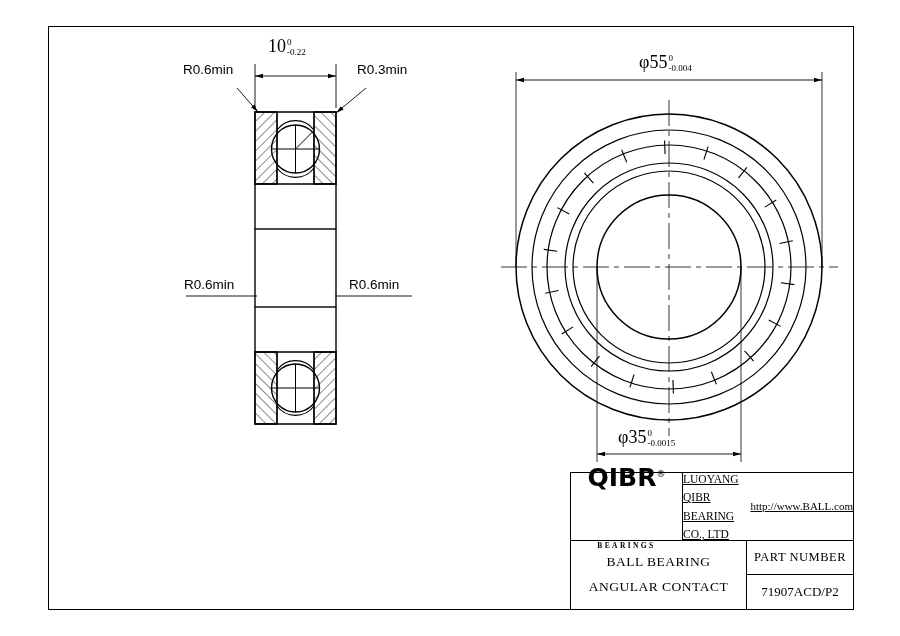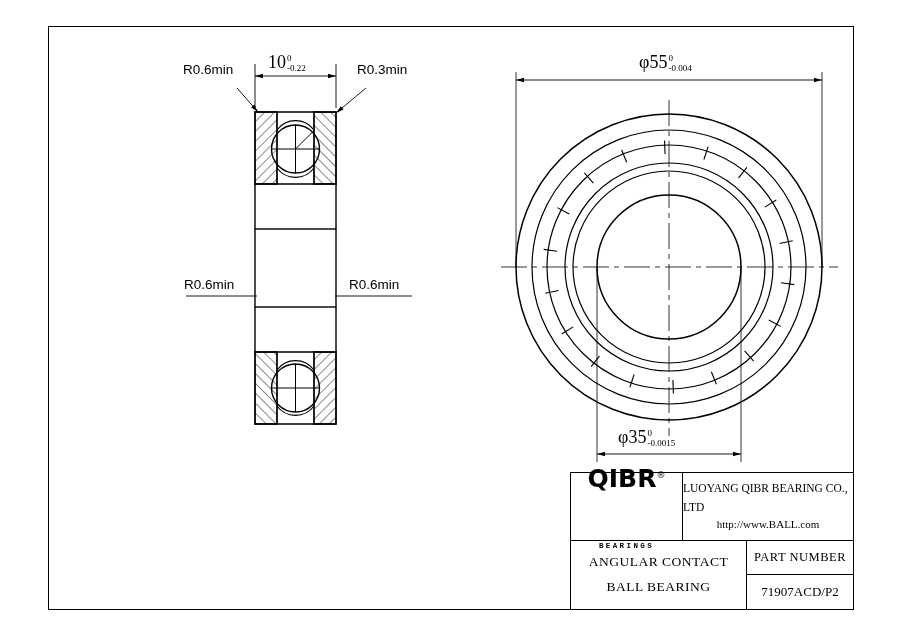--- a/index.html
+++ b/index.html
@@ -77,34 +77,34 @@
     line-height: 1;
     position: relative;
     display: inline-block;
   }
   .logo-reg {
     font-size: 9px;
     vertical-align: super;
     font-weight: normal;
   }
   .logo-sub {
-    font-family: Liberation Mono, monospace;
+    font-family: Liberation Serif, serif;
     font-size: 7.5px;
     letter-spacing: 2.4px;
     margin-top: 3px;
     font-weight: bold;
   }
   .tb-company {
     flex: 1;
     display: flex;
-    flex-direction: column;
     align-items: center;
     justify-content: center;
     font-size: 11.5px;
     line-height: 1.6;
+    text-decoration: underline;
   }
   .tb-company .line2 { font-size: 11px; }
   .tb-bottom {
     position: absolute;
     left: 0; top: 68px;
     width: 100%;
     height: 68px;
     display: flex;
   }
   .tb-desc {
@@ -293,21 +293,21 @@
       </g>
 
       <g>
         <line x1="597" y1="267" x2="597" y2="462" stroke="#000" stroke-width="0.8"></line>
         <line x1="741" y1="267" x2="741" y2="462" stroke="#000" stroke-width="0.8"></line>
         <line x1="597" y1="454" x2="741" y2="454" stroke="#000" stroke-width="0.9" marker-start="url(#arrR)" marker-end="url(#arrL)"></line>
       </g>
     </g>
   </svg>
 
-  <div class="dimtxt" style="left:268px; top:52px; font-size:18px;">
+  <div class="dimtxt" style="left:268px; top:36px; font-size:18px;">
     <span>10</span><span class="tol"><span>0</span><span>-0.22</span></span>
   </div>
 
   <div class="note" style="left:183px; top:62px;">R0.6min</div>
 
   <div class="note" style="left:357px; top:62px;">R0.3min</div>
 
   <div class="note" style="left:184px; top:277px;">R0.6min</div>
 
   <div class="note" style="left:349px; top:277px;">R0.6min</div>
@@ -326,22 +326,22 @@
         <div class="logo-main"><span>QIBR</span><span class="logo-reg">®</span></div>
         <div class="logo-sub">BEARINGS</div>
       </div>
       <div class="tb-company">
         <div class="line1">LUOYANG QIBR BEARING CO., LTD</div>
         <div class="line2">http://www.BALL.com</div>
       </div>
     </div>
     <div class="tb-bottom">
       <div class="tb-desc">
+        <div>BALL BEARING</div>
         <div>ANGULAR CONTACT</div>
-        <div>BALL BEARING</div>
       </div>
       <div class="tb-part">
         <div class="tb-part-label">PART  NUMBER</div>
         <div class="tb-part-value">71907ACD/P2</div>
       </div>
     </div>
   </div>
 
 </div>
 

